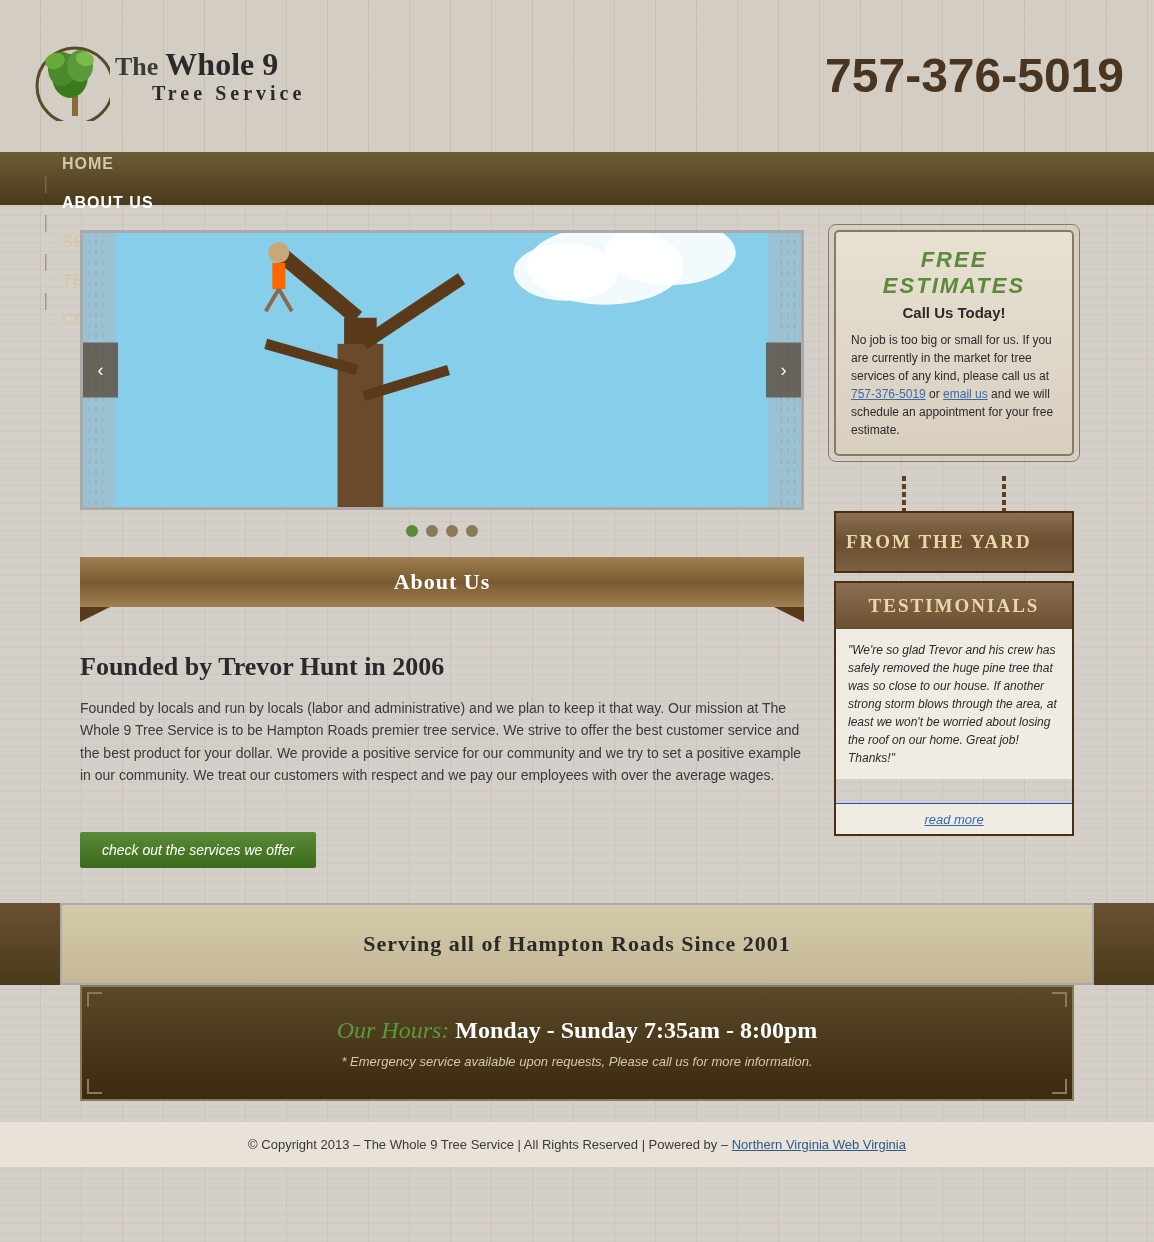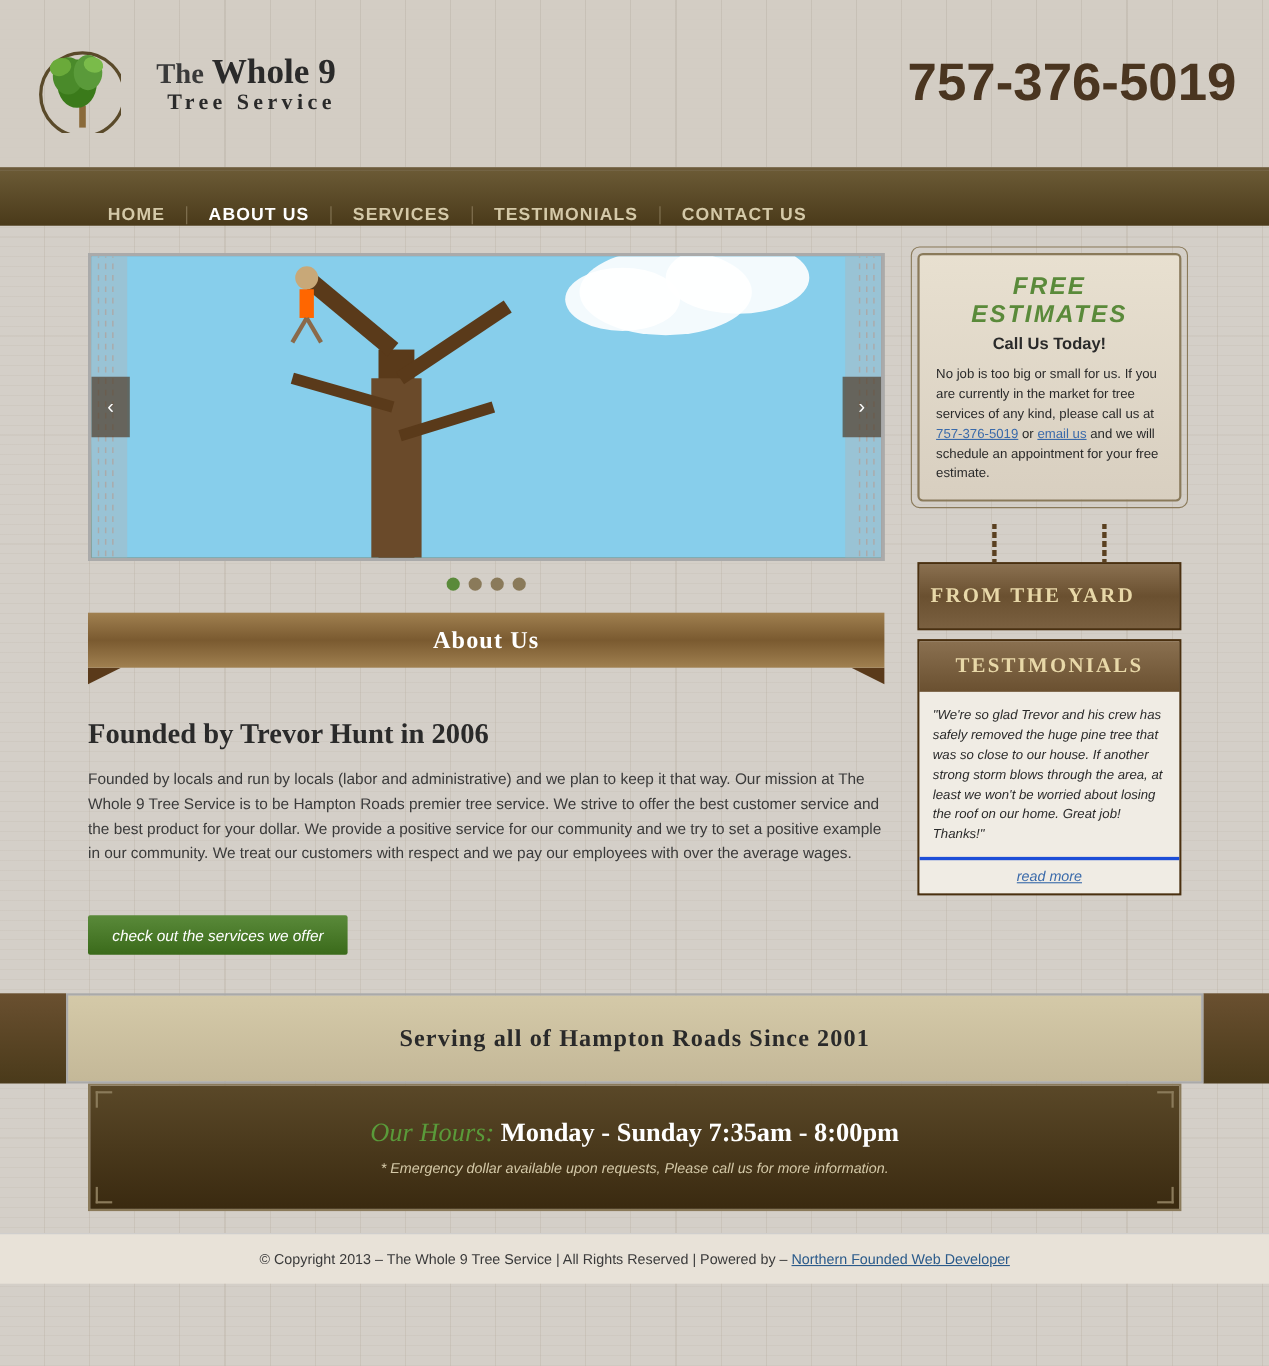--- a/index.html
+++ b/index.html
@@ -37,21 +37,20 @@
       display: flex;
       justify-content: space-between;
       align-items: center;
       height: 155px;
       border-bottom: 3px solid #6b5a3a;
     }
 
     .logo-area {
       display: flex;
       align-items: center;
-      text-align: right;
     }
 
     .logo-icon {
       width: 80px;
       height: 90px;
       margin-right: 5px;
     }
 
     .phone-area {
       text-align: right;
@@ -69,24 +68,25 @@
       font-size: 18px;
       color: #5a8a3a;
       font-style: italic;
       margin-top: 3px;
     }
 
     
     .nav-bar {
       background-color: #5a4a2a;
       background-image: linear-gradient(180deg, #6b5a35 0%, #4a3a1a 100%);
-      padding: 0 80px;
+      padding: 0 44px;
       height: 50px;
       display: flex;
-      align-items: flex-end;
+      align-items: flex-start;
+      flex-direction: column;
     }
 
     .nav-bar a {
       color: #d4c9a8;
       text-decoration: none;
       font-size: 16px;
       font-family: Arial, sans-serif;
       font-weight: bold;
       letter-spacing: 1px;
       padding: 0 18px;
@@ -405,21 +405,21 @@
       <div style="background:linear-gradient(180deg, #8a7050 0%, #6a5030 50%, #7a6040 100%); border:2px solid #4a3010; color:#e8d8a8; text-align:left; padding:18px 10px; font-size:19px; font-weight:bold; letter-spacing:2px; font-family:Georgia,serif;">
         <span>FROM THE YARD</span>
       </div>
     </div>
 
     <div style="margin-top:8px; border:2px solid #4a3010;">
       <div style="background:linear-gradient(180deg, #8a7050 0%, #6a5030 100%); color:#e8d8a8; text-align:center; padding:12px 10px; font-size:19px; font-weight:bold; letter-spacing:2px; font-family:Georgia,serif;">
         <span>TESTIMONIALS</span>
       </div>
       <div style="background:#f0ece4; padding:12px; font-size:12px; color:#2a2a2a; line-height:1.5; font-family:Arial,sans-serif; font-style:italic;">"We're so glad Trevor and his crew has safely removed the huge pine tree that was so close to our house. If another strong storm blows through the area, at least we won't be worried about losing the roof on our home. Great job! Thanks!"</div>
-      <div style="background:#f0ece4; text-align:center; padding:6px; border-top:3px solid #1d4ed8;">
+      <div style="background:#f0ece4; text-align:center; padding:6px; border-top:1px solid #1d4ed8;margin-top:24px;">
         <a href="#" style="color:#3a6aaa; text-decoration:underline; font-size:13px; font-family:Arial,sans-serif; font-style:italic;">read more</a>
       </div>
     </div>
 
   </div>
 </div>
 
 <div style="margin: 10px 0 0;">
 
   <div style="position:relative; margin: 0 60px;">
@@ -432,20 +432,20 @@
 
     <div style="position:absolute; top:5px; left:5px; width:15px; height:15px; border-top:2px solid #8a7a5a; border-left:2px solid #8a7a5a;"></div>
     <div style="position:absolute; top:5px; right:5px; width:15px; height:15px; border-top:2px solid #8a7a5a; border-right:2px solid #8a7a5a;"></div>
     <div style="position:absolute; bottom:5px; left:5px; width:15px; height:15px; border-bottom:2px solid #8a7a5a; border-left:2px solid #8a7a5a;"></div>
     <div style="position:absolute; bottom:5px; right:5px; width:15px; height:15px; border-bottom:2px solid #8a7a5a; border-right:2px solid #8a7a5a;"></div>
 
     <div style="font-size:24px; font-family:Georgia,serif; margin-bottom:10px;">
       <span style="color:#5a9a3a; font-style:italic;">Our Hours:</span>
       <span style="color:#ffffff; font-weight:bold;">Monday - Sunday  7:35am - 8:00pm</span>
     </div>
-    <div style="color:#d4c9a8; font-size:13px; font-style:italic; font-family:Arial,sans-serif;">* Emergency dollar available upon requests, Please call us for more information.</div>
+    <div style="color:#d4c9a8; font-size:13px; font-style:italic; font-family:Arial,sans-serif;">* Emergency service available upon requests, Please call us for more information.</div>
   </div>
 </div>
 
 <div class="footer">
   <span>© Copyright 2013 – The Whole 9 Tree Service | All Rights Reserved | Powered by –</span>
-  <a href="#">Northern Founded Web Developer</a>
+  <a href="#">Northern Virginia Web Virginia</a>
 </div>
 
 </body></html>

